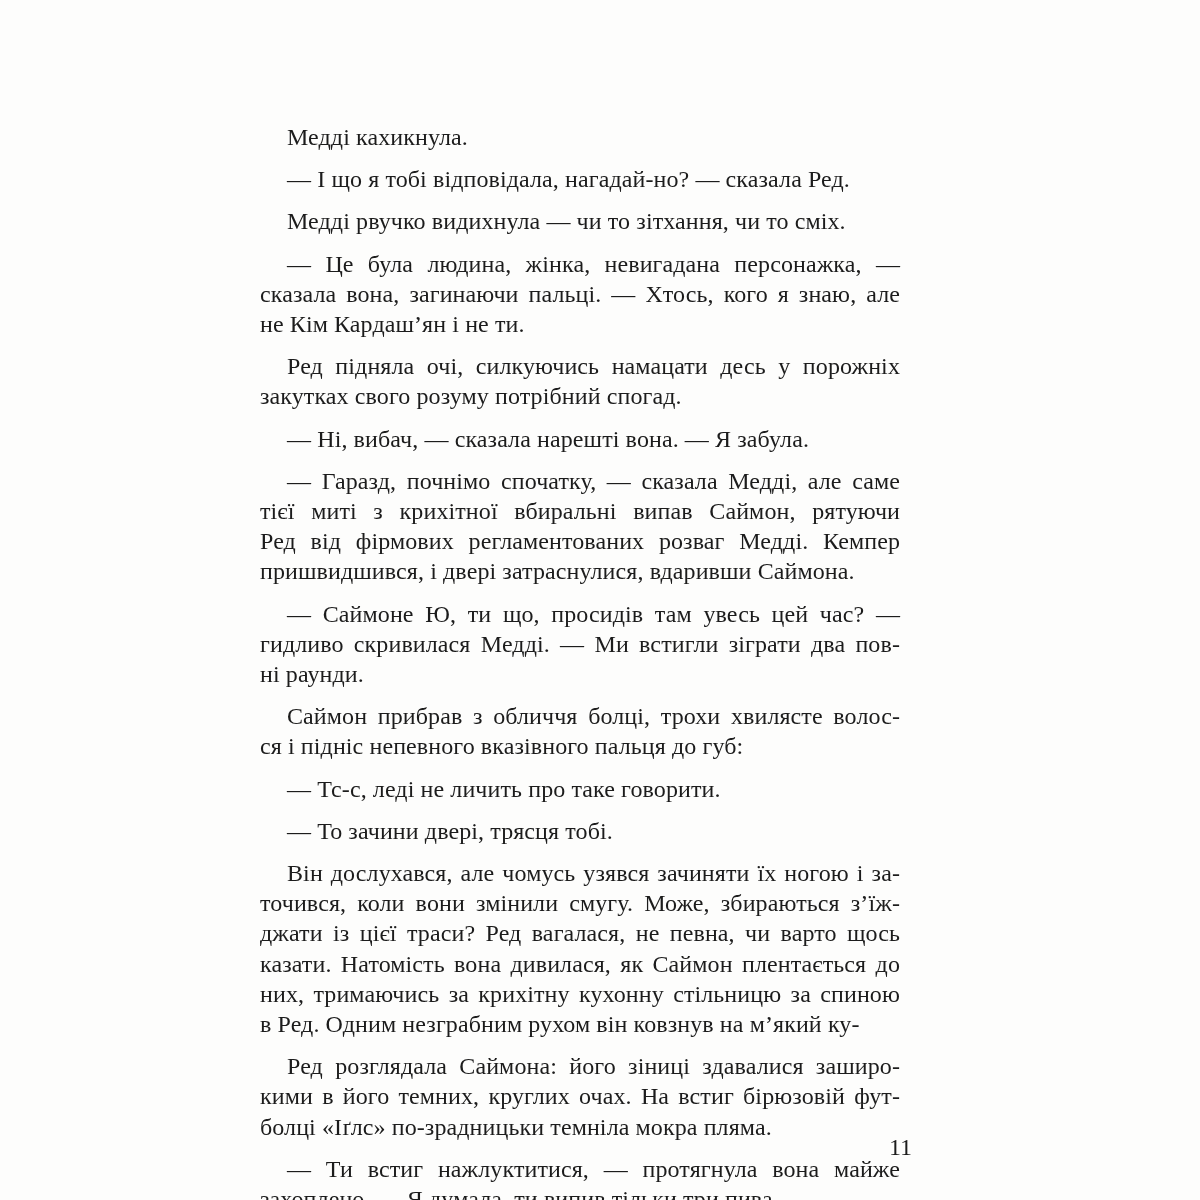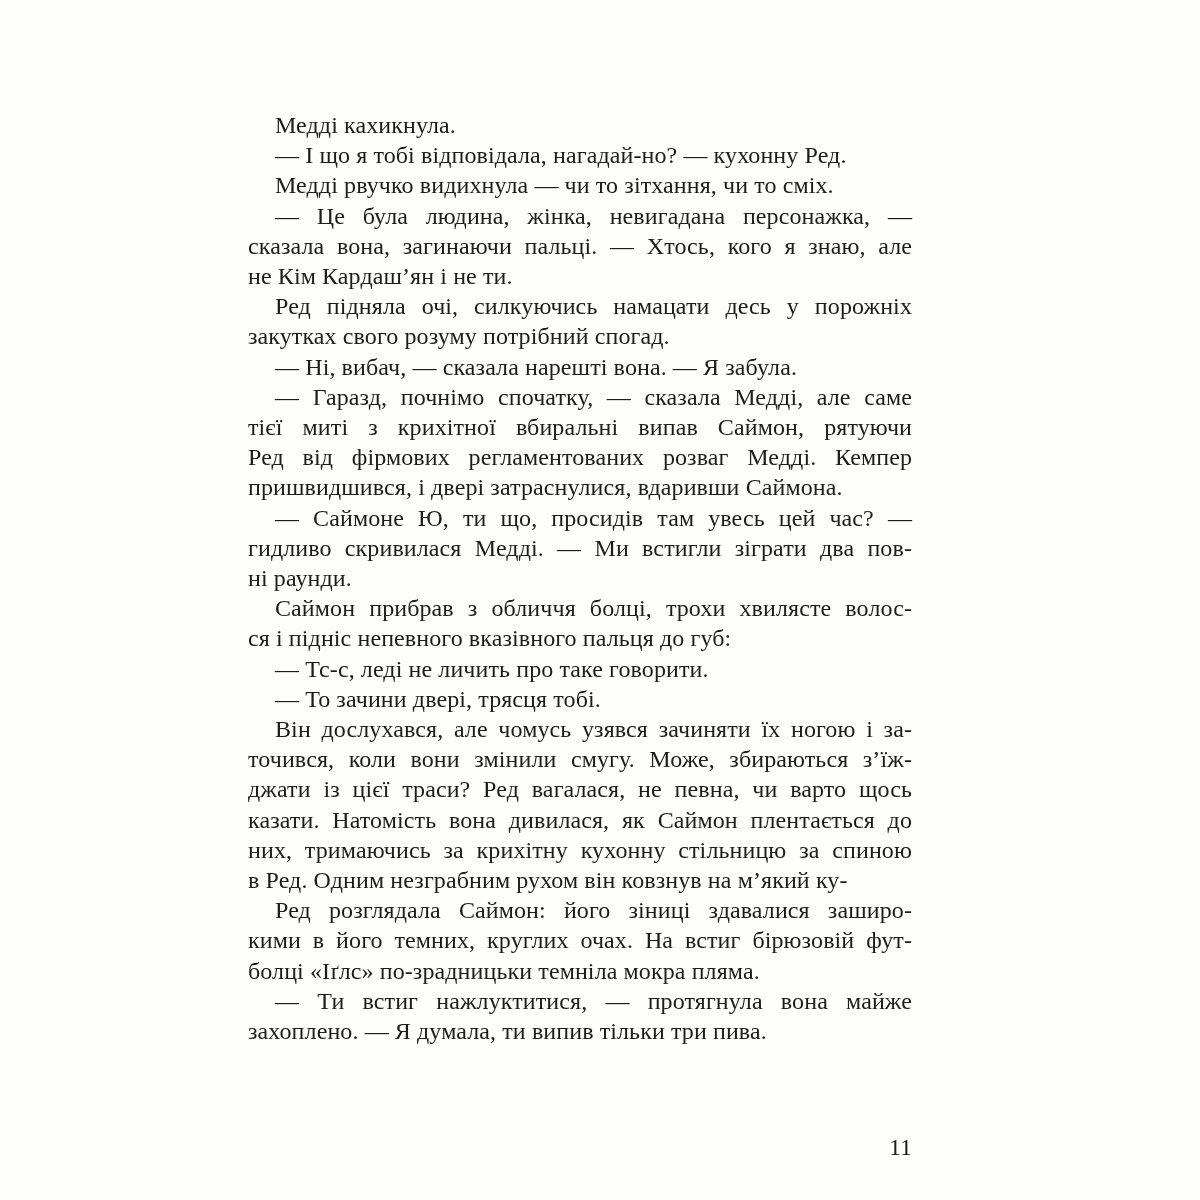--- a/index.html
+++ b/index.html
@@ -23,21 +23,21 @@
   .text-block {
     position: absolute;
     left: 248px;
     top: 110px;
     width: 664px;
     font-size: 24px;
     line-height: 30.2px;
     letter-spacing: 0.1px;
   }
   .para {
-    margin: 0;
+    margin: 12px;
   }
   .para .line {
     text-align: justify;
     text-align-last: justify;
   }
   .para .line:last-child {
     text-align-last: left;
   }
   .para .line:first-child {
     text-indent: 27px;
@@ -54,21 +54,21 @@
 </style>
 </head>
 <body>
 
 <div class="page">
   <div class="text-block">
       <div class="para">
         <div class="line">Медді кахикнула.</div>
       </div>
       <div class="para">
-        <div class="line">— І що я тобі відповідала, нагадай-но? — кухонну Ред.</div>
+        <div class="line">— І що я тобі відповідала, нагадай-но? — сказала Ред.</div>
       </div>
       <div class="para">
         <div class="line">Медді рвучко видихнула — чи то зітхання, чи то сміх.</div>
       </div>
       <div class="para">
         <div class="line">— Це була людина, жінка, невигадана персонажка, —</div>
         <div class="line">сказала вона, загинаючи пальці. — Хтось, кого я знаю, але</div>
         <div class="line">не Кім Кардаш’ян і не ти.</div>
       </div>
       <div class="para">
@@ -101,21 +101,21 @@
       </div>
       <div class="para">
         <div class="line">Він дослухався, але чомусь узявся зачиняти їх ногою і за-</div>
         <div class="line">точився, коли вони змінили смугу. Може, збираються з’їж-</div>
         <div class="line">джати із цієї траси? Ред вагалася, не певна, чи варто щось</div>
         <div class="line">казати. Натомість вона дивилася, як Саймон плентається до</div>
         <div class="line">них, тримаючись за крихітну кухонну стільницю за спиною</div>
         <div class="line">в Ред. Одним незграбним рухом він ковзнув на м’який ку-</div>
       </div>
       <div class="para">
-        <div class="line">Ред розглядала Саймон: його зіниці здавалися заширо-</div>
+        <div class="line">Ред розглядала Саймона: його зіниці здавалися заширо-</div>
         <div class="line">кими в його темних, круглих очах. На встиг бірюзовій фут-</div>
         <div class="line">болці «Іґлс» по-зрадницьки темніла мокра пляма.</div>
       </div>
       <div class="para">
         <div class="line">— Ти встиг нажлуктитися, — протягнула вона майже</div>
         <div class="line">захоплено. — Я думала, ти випив тільки три пива.</div>
       </div>
     </div>
   <div class="page-number">11</div>
 </div>

